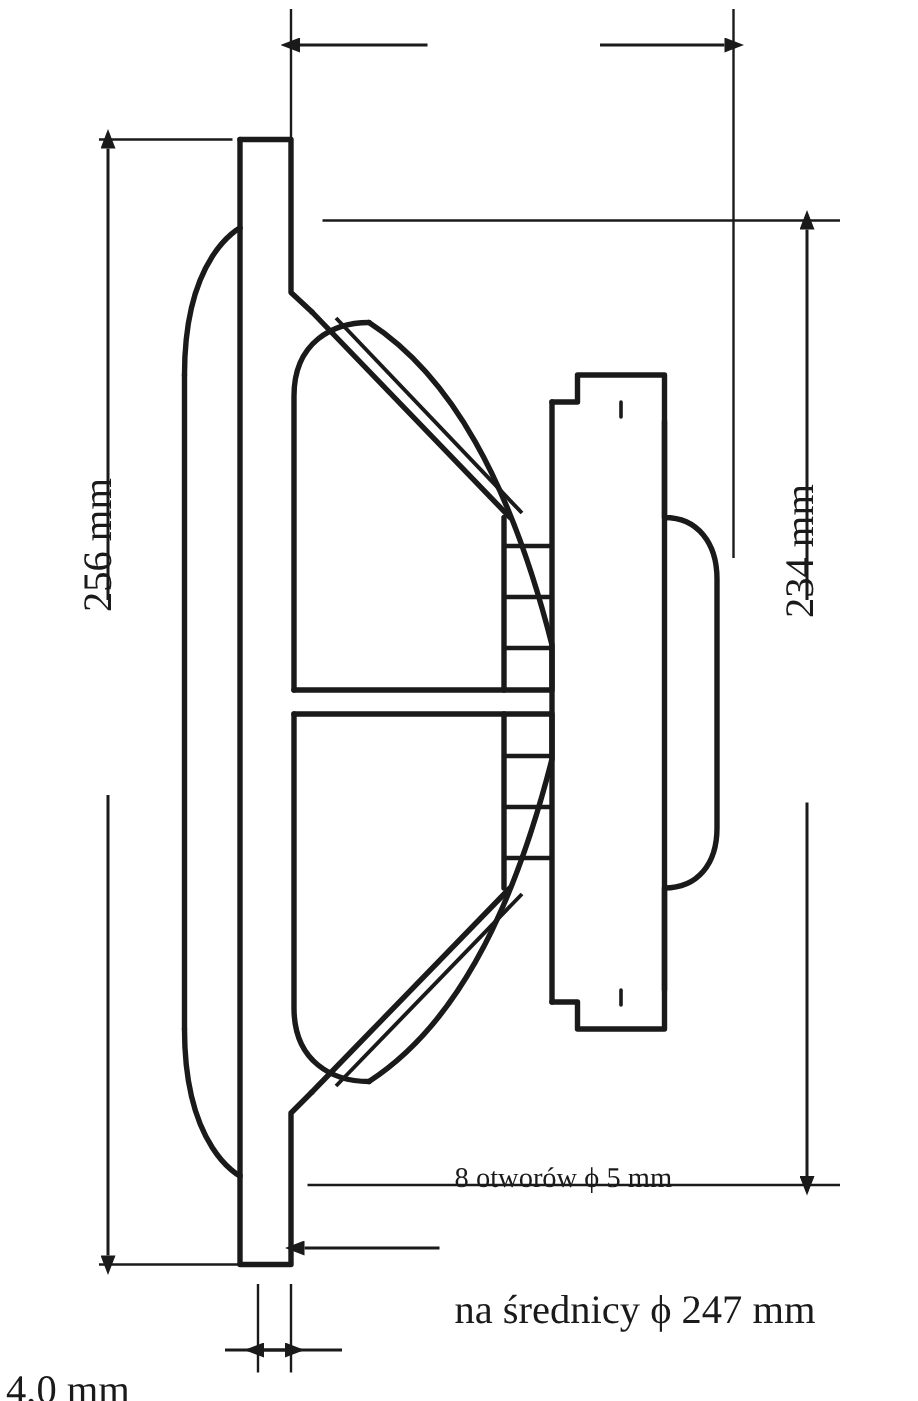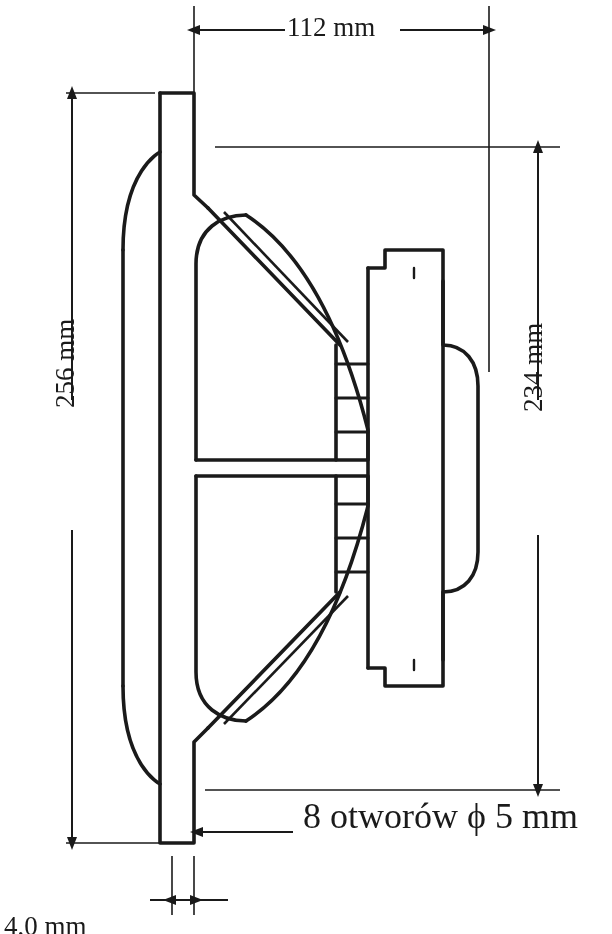--- a/index.html
+++ b/index.html
@@ -50,22 +50,22 @@
     left: 520px;
     top: 412px;
     font-size: 27px;
     transform: rotate(-90deg);
     transform-origin: 0 0;
     width: 140px;
     text-align: left;
   }
   #label-holes-1 {
     left: 303px;
-    top: 798px;
-    font-size: 36px;
+    top: 776px;
+    font-size: 19px;
   }
   #label-holes-2 {
     left: 303px;
     top: 860px;
     font-size: 27px;
   }
   #label-thickness {
     left: 4px;
     top: 888px;
     font-size: 27px;
@@ -143,24 +143,24 @@
       <path d="M443,281 L443,345 C465,345 478,362 478,386 L478,552 C478,576 465,592 443,592 L443,660"></path>
       <path d="M414,268 L414,278 M414,660 L414,670" stroke-width="2.4"></path>
     </g>
 
     <g fill="none" stroke="#1a1a1a" stroke-width="2.6">
       <path d="M224,212 L348,342"></path>
       <path d="M224,724 L348,596"></path>
     </g>
   </svg>
 
-  <div class="dim-label" id="label-top">112 mm</div>
 
   <div class="dim-label" id="label-left">256 mm</div>
 
   <div class="dim-label" id="label-right">234 mm</div>
 
   <div class="dim-label" id="label-holes-1">8 otworów ϕ 5 mm</div>
 
+  <div class="dim-label" id="label-holes-2">na średnicy ϕ 247 mm</div>
 
   <div class="dim-label" id="label-thickness">4,0 mm</div>
 
 </div>
 
 </body></html>

